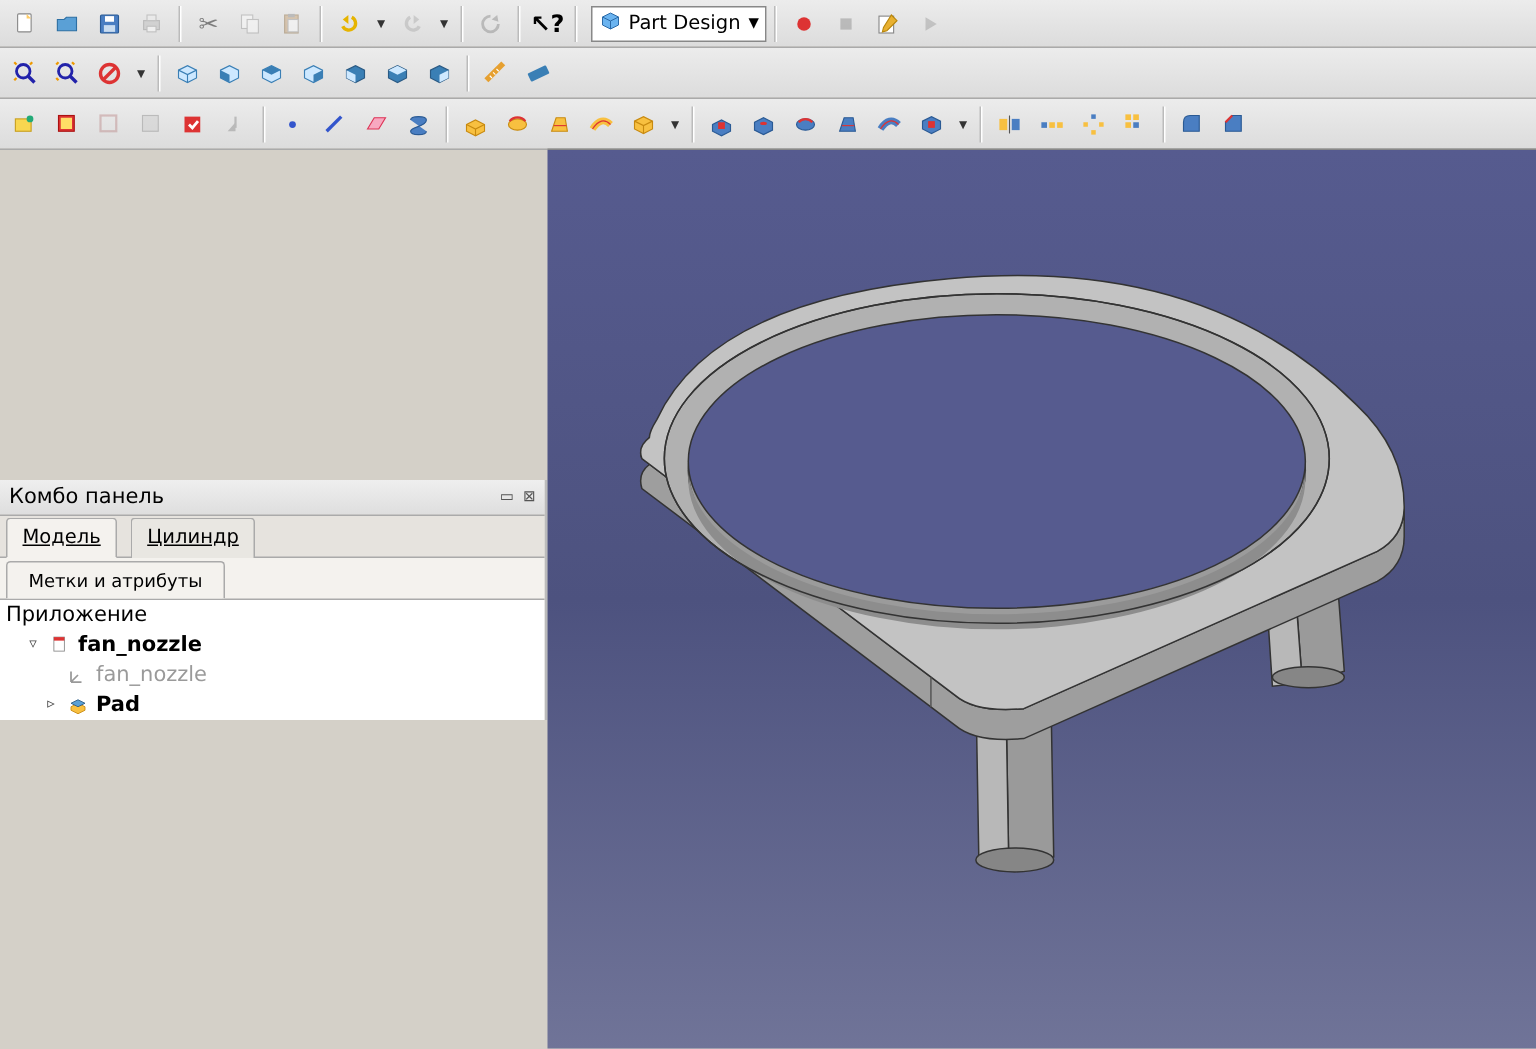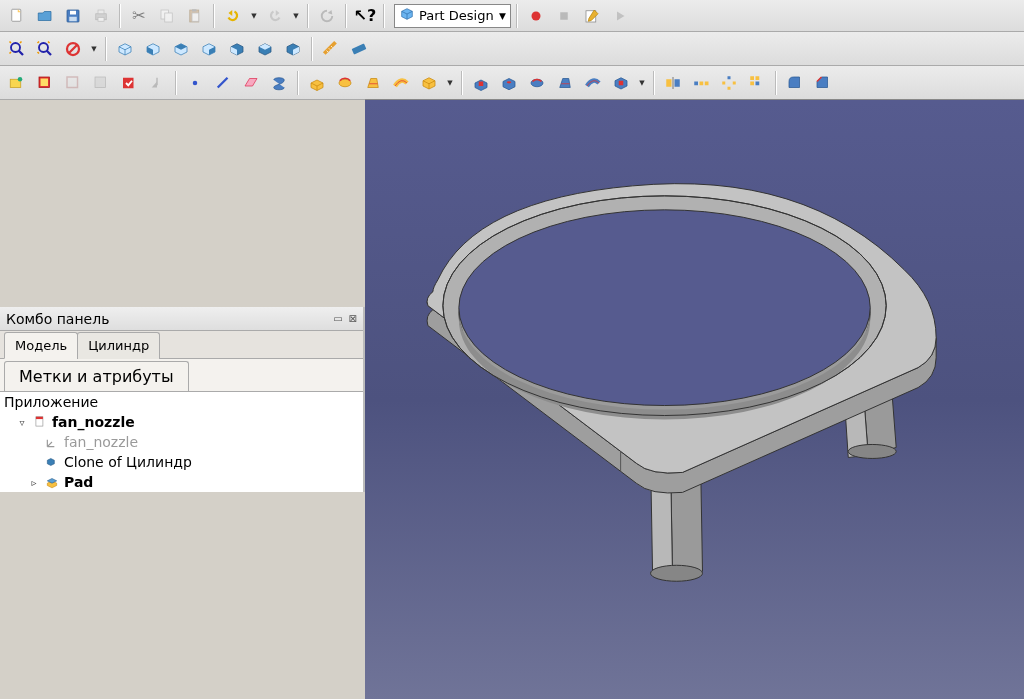--- a/index.html
+++ b/index.html
@@ -97,22 +97,23 @@
     margin-left: auto;
     display: flex;
     gap: 6px;
     font-size: 10px;
     color: #555;
   }
   .tabs {
     display: flex;
     background: #e6e3de;
     padding: 0px 4px 0 4px;
-    gap: 0;
+    gap: 10px;
     border-bottom: 1px solid #aaa;
+    text-decoration: underline;
   }
   .tabs .tab {
     padding: 5px 10px 5px 10px;
     border: 1px solid #aaa;
     border-bottom: none;
     background: #e9e7e2;
     border-top-left-radius: 3px;
     border-top-right-radius: 3px;
     margin-right: -1px;
     position: relative;
@@ -131,21 +132,21 @@
     border-bottom: 1px solid #aaa;
   }
   .sub-tabs .tab {
     padding: 5px 14px;
     border: 1px solid #aaa;
     border-bottom: none;
     background: #f4f2ee;
     border-top-left-radius: 3px;
     border-top-right-radius: 3px;
     margin-top: 2px;
-    font-size: 16px;
+    font-size: 12px;
   }
 
   .tree {
     flex: 1;
     background: #fff;
     padding: 0 4px;
     overflow: auto;
   }
   .tree .row {
     display: flex;
@@ -585,28 +586,20 @@
         </span>
         <span>fan_nozzle</span>
       </div>
       <div class="row grey indent2">
         <span class="node-icon">
           <svg width="14" height="14" viewBox="0 0 24 24">
               <path d="M4 20 L4 8 M4 20 L16 20 M4 20 L12 12" stroke="#999" stroke-width="2"></path>
             </svg>
         </span>
         <span>fan_nozzle</span>
-      </div>
-      <div class="row indent2">
-        <span class="node-icon">
-          <svg width="14" height="14" viewBox="0 0 24 24">
-              <path d="M4 9 L10 6 L16 9 L16 15 L10 18 L4 15 Z" fill="#3a7fb5" stroke="#2a5a84"></path>
-            </svg>
-        </span>
-        <span>Clone of Цилиндр</span>
       </div>
       <div class="row bold indent2">
         <span class="expander" style="margin-left:-16px;">▹</span>
         <span class="node-icon">
           <svg width="14" height="14" viewBox="0 0 24 24">
               <path d="M4 14 L12 10 L20 14 L20 18 L12 22 L4 18 Z" fill="#f8c040" stroke="#c88a10"></path>
               <path d="M4 10 L12 6 L20 10 L12 14 Z" fill="#5aa0d6" stroke="#2a5a84"></path>
             </svg>
         </span>
         <span>Pad</span>

